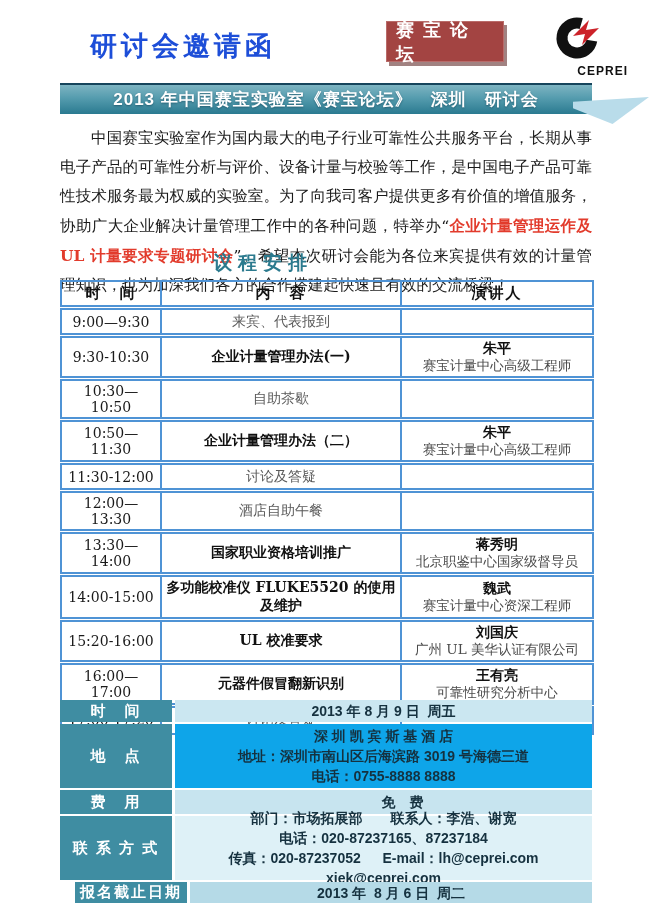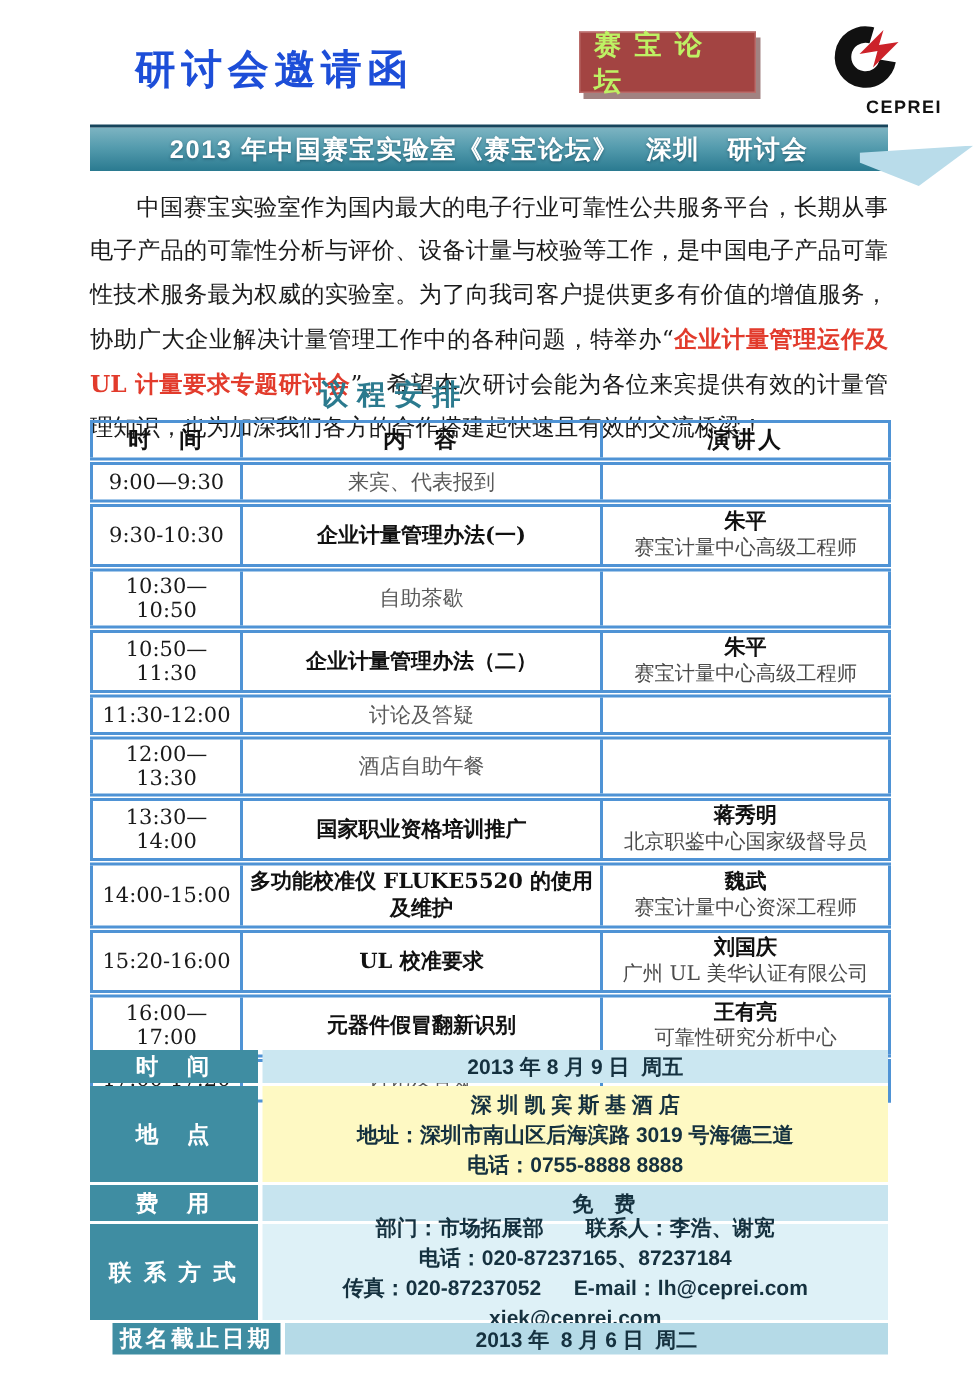--- a/index.html
+++ b/index.html
@@ -10,21 +10,21 @@
   }
   
   .doc-title {
     position:absolute; left:90px; top:28px;
     font-size:27px; font-weight:bold; color:#1d4ed8; letter-spacing:4px;
   }
   .badge {
     position:absolute; left:386px; top:21px; width:118px; height:41px;
     background:#a34442; border:1px solid #b96b69;
     box-shadow:3px 4px 0 rgba(84,28,26,.55);
-    color:#bef264; font-size:18px; font-weight:bold; letter-spacing:9px;
+    color:#ffffff; font-size:18px; font-weight:bold; letter-spacing:9px;
     display:flex; align-items:center; justify-content:center; padding-left:9px;
   }
   .ceprei { position:absolute; left:528px; top:12px; width:100px; text-align:right; }
   .ceprei svg { display:block; margin:0 auto; }
   .ceprei-name { font-size:12px; font-weight:bold; color:#111; letter-spacing:1px; margin-top:-2px; }
   
   .banner {
     position:absolute; left:60px; top:83px; width:532px; height:31px;
     background:linear-gradient(#7db4c2,#559cae 45%,#2a7a90 100%);
     border-top:2px solid #16455c;
@@ -79,21 +79,21 @@
     font-weight:bold; font-size:15px; letter-spacing:2px;
     display:flex; align-items:center; justify-content:center;
     margin-right:3px; white-space:pre-wrap; text-align:center;
   }
   .info-content {
     flex:1; display:flex; flex-direction:column; justify-content:center;
     text-align:center; color:#15313f; font-weight:bold; padding:2px 6px;
   }
   .info-line { white-space:pre-wrap; line-height:20px; }
   .r1 .info-content { background:#cbe7f1; } .r1 { height:22px; }
-  .r2 .info-content { background:#fef9c3; } .r2 { height:64px; }
+  .r2 .info-content { background:#0ea5e9; } .r2 { height:64px; }
   .r3 .info-content { background:#c7e4ef;padding-left:44px; } .r3 { height:24px; }
   .r4 .info-content { background:#def1f7; } .r4 { height:64px; }
   .r5 .info-content { background:#b5dae7; } .r5 { height:21px;margin-left:15px; }
 </style>
 </head>
 <body>
 
 <div class="page">
 
   <div class="doc-title">研讨会邀请函</div>

